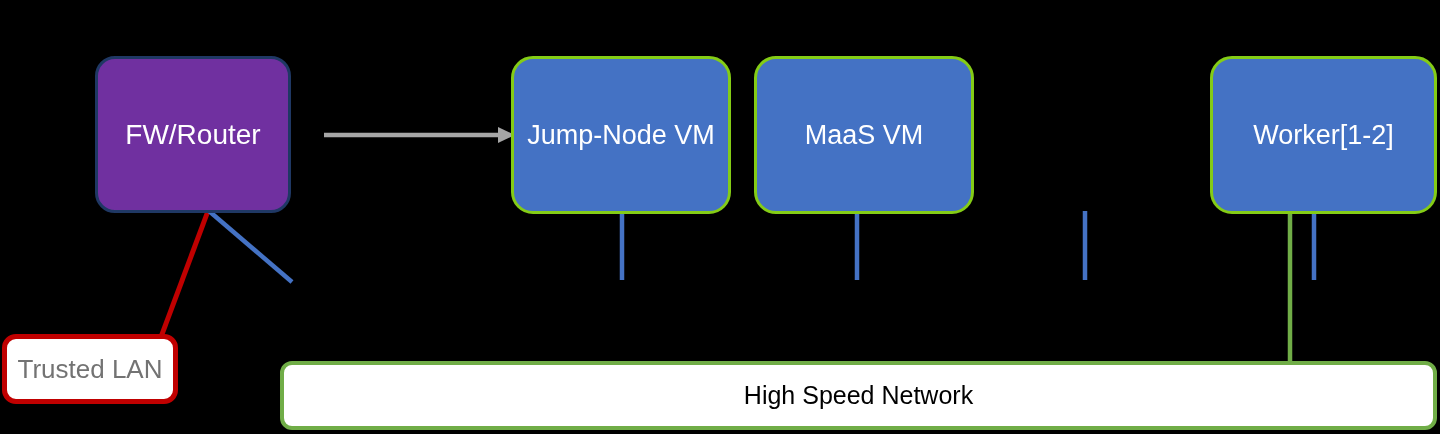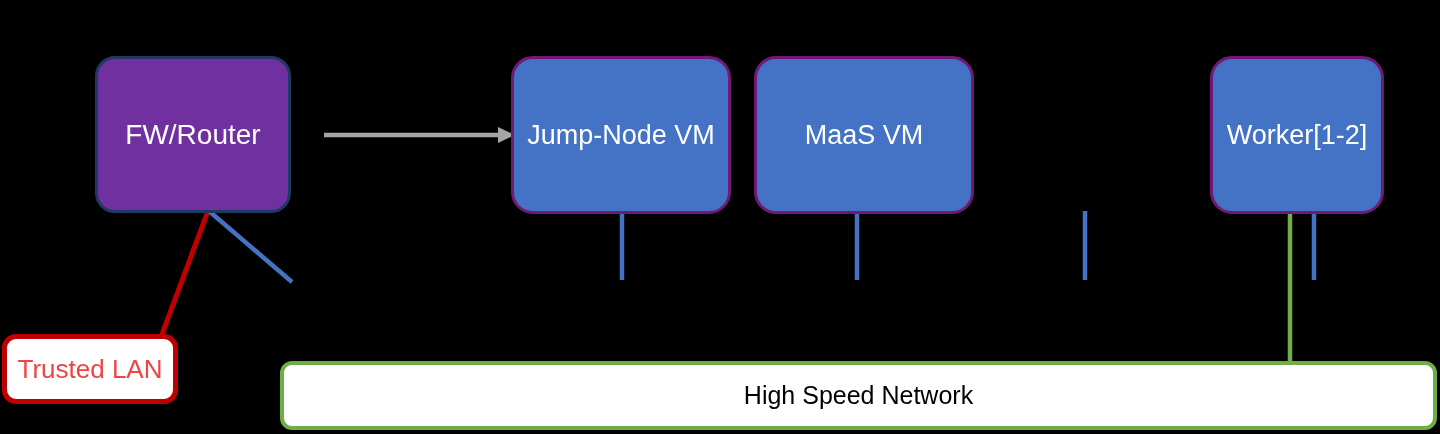--- a/index.html
+++ b/index.html
@@ -34,29 +34,29 @@
     left: 95px; top: 56px; width: 196px; height: 157px;
     background: #7030A0;
     border: 3px solid #1F3864;
     border-radius: 20px;
     color: #FFFFFF;
     font-size: 28px;
   }
   .node-vm {
     top: 56px; width: 220px; height: 158px;
     background: #4472C4;
-    border: 3px solid #701a75;
+    border: 3px solid #84cc16;
     border-radius: 22px;
     color: #FFFFFF;
     font-size: 27px;
   }
   .node-jump   { left: 511px; }
   .node-maas   { left: 745px; margin-left: 9px; }
   .node-master { left: 978px; }
-  .node-worker { left: 1210px; width: 174px; }
+  .node-worker { left: 1210px; width: 227px; }
   .bus {
     position: absolute;
     z-index: 2;
     left: 280px; width: 1157px; height: 69px;
     background: #FFFFFF;
     border-radius: 12px;
     display: flex;
     align-items: center;
     justify-content: center;
     box-sizing: border-box;
@@ -69,21 +69,21 @@
   }
   .bus-hsn {
     top: 361px;
     border: 4px solid #70AD47;
   }
   .node-trusted {
     left: 2px; top: 334px; width: 176px; height: 70px;
     background: #FFFFFF;
     border: 5px solid #C00000;
     border-radius: 14px;
-    color: #ef4444;
+    color: #737373;
     font-size: 26px;
   }
 </style>
 </head>
 <body>
 
 <div id="canvas">
 
   <svg id="lines-layer" width="1440" height="434" viewBox="0 0 1440 434">
 

